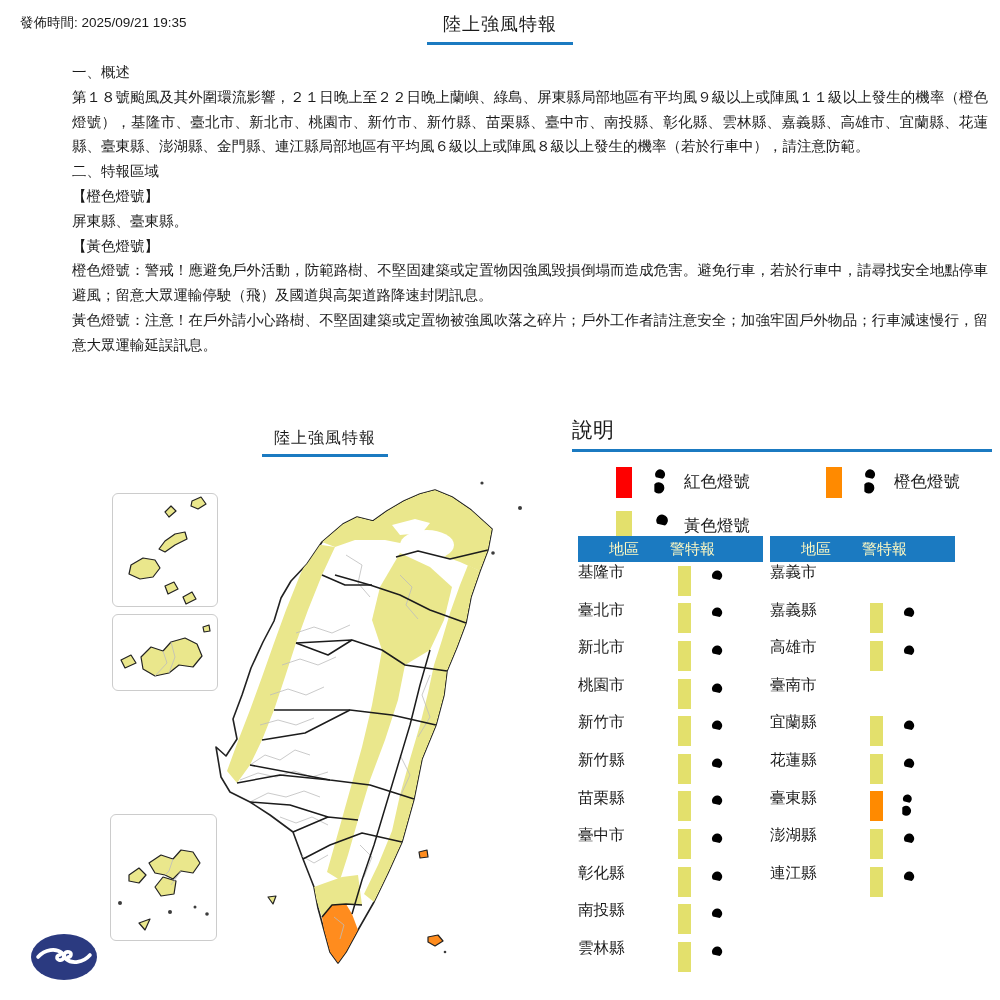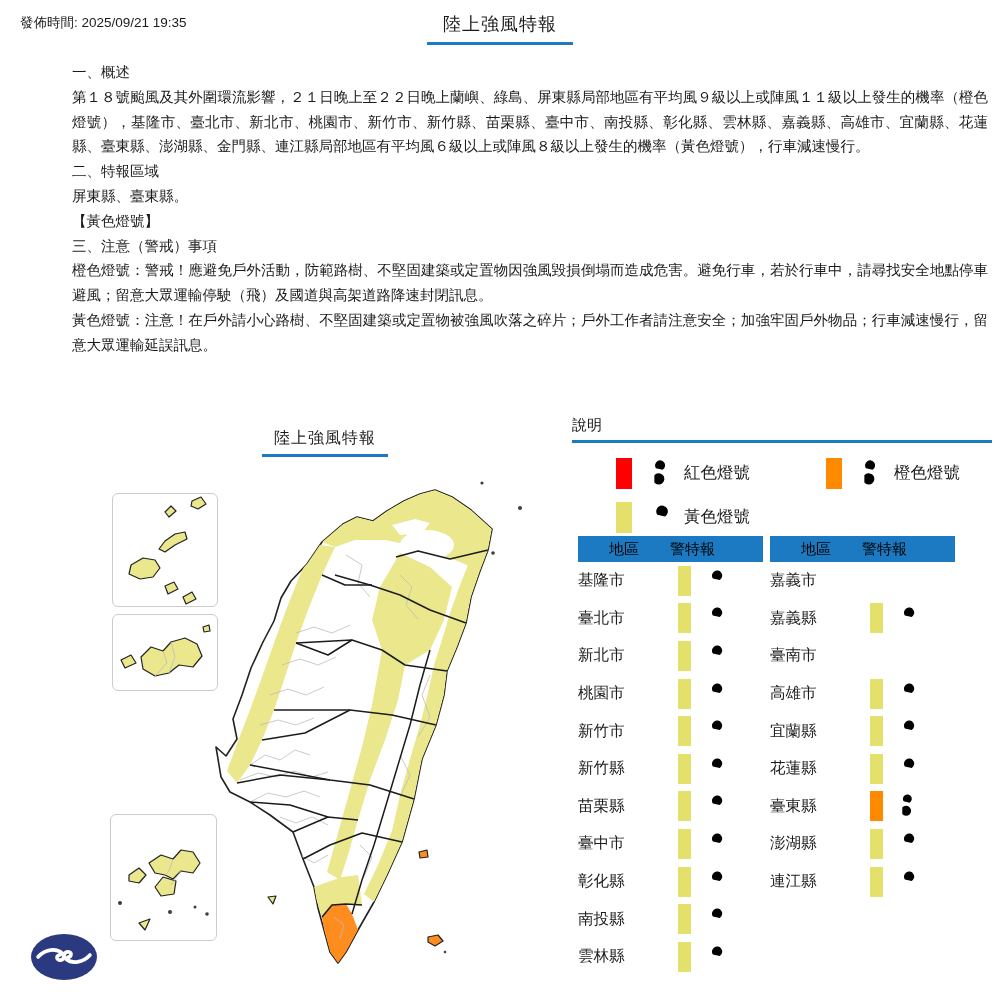--- a/index.html
+++ b/index.html
@@ -42,36 +42,36 @@
   .isl-o{fill:var(--map-orange);stroke:#222;stroke-width:1.2;stroke-linejoin:round;}
   .patch-y{fill:var(--map-yellow);}
   .patch-o{fill:var(--map-orange);}
   .patch-w{fill:#fff;}
   .county{fill:none;stroke:#1c1c1c;stroke-width:1.5;stroke-linejoin:round;}
   .town{fill:none;stroke:#bdbdbd;stroke-width:0.8;stroke-linejoin:round;}
   .dot{fill:#3c3c3c;}
 
   
   .legend{position:absolute;left:572px;top:416px;width:420px;}
-  .legend-title{font-size:15px;padding-bottom:5px;}
+  .legend-title{font-size:21px;padding-bottom:5px;}
   .legend-rule{border:none;border-top:3px solid var(--blue);margin:0 0 8px 0;}
   .legend-grid{display:flex;flex-wrap:wrap;}
   .legend-item{display:flex;align-items:center;width:210px;height:44px;padding-left:44px;}
   .swatch{width:16px;height:31px;margin-right:8px;flex:0 0 auto;}
   .legend-item .wind{width:36px;height:27px;margin-right:8px;}
   .legend-label{font-size:16.5px;}
 
   
   .wtable{position:absolute;top:536px;width:185px;}
   .wtable.left{left:578px;}
   .wtable.right{left:770px;}
-  .thead{display:flex;background:var(--blue);color:#000000;height:26px;align-items:center;font-size:15px;}
+  .thead{display:flex;background:var(--blue);color:#fef9c3;height:26px;align-items:center;font-size:15px;}
   .thead .h-region{width:92px;text-align:center;}
   .thead .h-sign{flex:1;text-align:left;}
-  .trow{display:flex;align-items:center;height:37.6px;}
+  .trow{display:flex;height:37.6px;}
   .tname{width:100px;font-size:15.5px;}
   .sign{display:flex;align-items:center;}
   .badge{display:inline-block;width:13px;height:30px;margin-right:7px;}
   .wind{width:31px;height:24px;}
   .sign[data-level="none"]{visibility:hidden;}
   .sign[data-level="yellow"] .badge,.legend-item[data-level="yellow"] .swatch{background:var(--yellow);}
   .sign[data-level="orange"] .badge,.legend-item[data-level="orange"] .swatch{background:var(--orange);}
   .sign[data-level="red"] .badge,.legend-item[data-level="red"] .swatch{background:var(--red);}
 
   
@@ -98,25 +98,25 @@
 
 <div class="page">
 
   <div class="publish">發佈時間: 2025/09/21 19:35</div>
   <div class="main-title-wrap">
     <span class="main-title">陸上強風特報</span>
   </div>
 
   <div class="report">
     <p>一、概述</p>
-    <p>第１８號颱風及其外圍環流影響，２１日晚上至２２日晚上蘭嶼、綠島、屏東縣局部地區有平均風９級以上或陣風１１級以上發生的機率（橙色燈號），基隆市、臺北市、新北市、桃園市、新竹市、新竹縣、苗栗縣、臺中市、南投縣、彰化縣、雲林縣、嘉義縣、高雄市、宜蘭縣、花蓮縣、臺東縣、澎湖縣、金門縣、連江縣局部地區有平均風６級以上或陣風８級以上發生的機率（黃色燈號），行車減速慢行。</p>
+    <p>第１８號颱風及其外圍環流影響，２１日晚上至２２日晚上蘭嶼、綠島、屏東縣局部地區有平均風９級以上或陣風１１級以上發生的機率（橙色燈號），基隆市、臺北市、新北市、桃園市、新竹市、新竹縣、苗栗縣、臺中市、南投縣、彰化縣、雲林縣、嘉義縣、高雄市、宜蘭縣、花蓮縣、臺東縣、澎湖縣、金門縣、連江縣局部地區有平均風６級以上或陣風８級以上發生的機率（若於行車中），請注意防範。</p>
     <p>二、特報區域</p>
+    <p>【橙色燈號】</p>
     <p>屏東縣、臺東縣。</p>
     <p>【黃色燈號】</p>
-    <p>三、注意（警戒）事項</p>
     <p>橙色燈號：警戒！應避免戶外活動，防範路樹、不堅固建築或定置物因強風毀損倒塌而造成危害。避免行車，若於行車中，請尋找安全地點停車避風；留意大眾運輸停駛（飛）及國道與高架道路降速封閉訊息。</p>
     <p>黃色燈號：注意！在戶外請小心路樹、不堅固建築或定置物被強風吹落之碎片；戶外工作者請注意安全；加強牢固戶外物品；行車減速慢行，留意大眾運輸延誤訊息。</p>
   </div>
 
   <div class="map-wrap">
     <div class="map-title-wrap">
       <span class="map-title">陸上強風特報</span>
     </div>
 
     <svg class="map-svg" width="462" height="575" viewBox="0 0 462 575">
@@ -371,37 +371,37 @@
     <div class="trow">
         <span class="tname">嘉義縣</span>
         <span class="sign" data-level="yellow">
           <i class="badge"></i>
           <svg class="wind wind-light" viewBox="0 0 26 20">
             <use href="#windL"></use>
           </svg>
         </span>
       </div>
     <div class="trow">
+        <span class="tname">高雄市</span>
+        <span class="sign" data-level="yellow">
+          <i class="badge"></i>
+          <svg class="wind wind-light" viewBox="0 0 26 20">
+            <use href="#windL"></use>
+          </svg>
+        </span>
+      </div>
+    <div class="trow">
         <span class="tname">臺南市</span>
         <span class="sign" data-level="none">
           <i class="badge"></i>
           <svg class="wind wind-light" viewBox="0 0 26 20">
             <use href="#windL"></use>
           </svg>
           <svg class="wind wind-strong" viewBox="0 0 26 20">
             <use href="#windS"></use>
-          </svg>
-        </span>
-      </div>
-    <div class="trow">
-        <span class="tname">高雄市</span>
-        <span class="sign" data-level="yellow">
-          <i class="badge"></i>
-          <svg class="wind wind-light" viewBox="0 0 26 20">
-            <use href="#windL"></use>
           </svg>
         </span>
       </div>
     <div class="trow">
         <span class="tname">宜蘭縣</span>
         <span class="sign" data-level="yellow">
           <i class="badge"></i>
           <svg class="wind wind-light" viewBox="0 0 26 20">
             <use href="#windL"></use>
           </svg>

